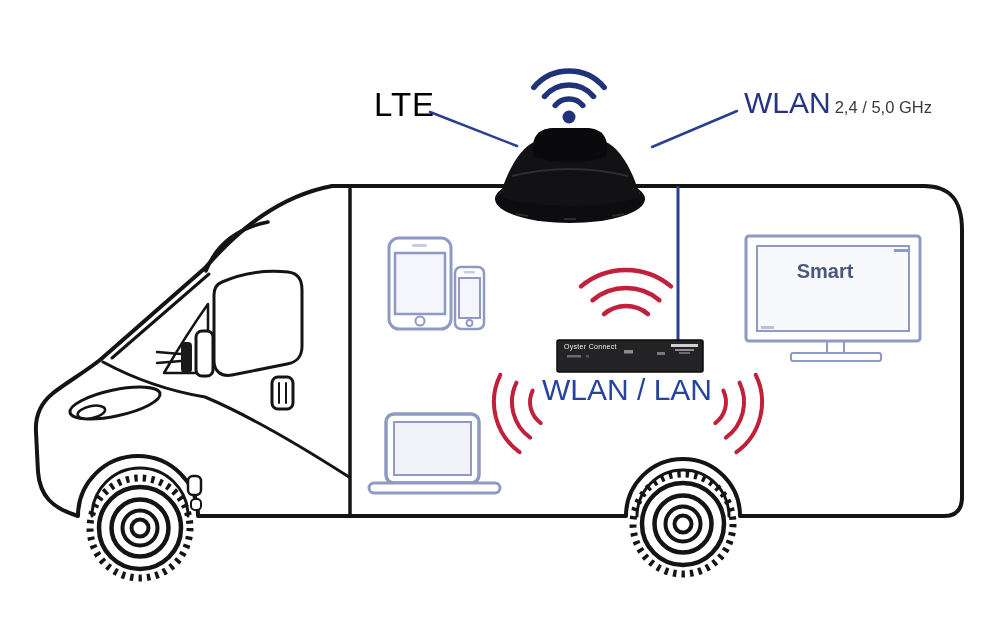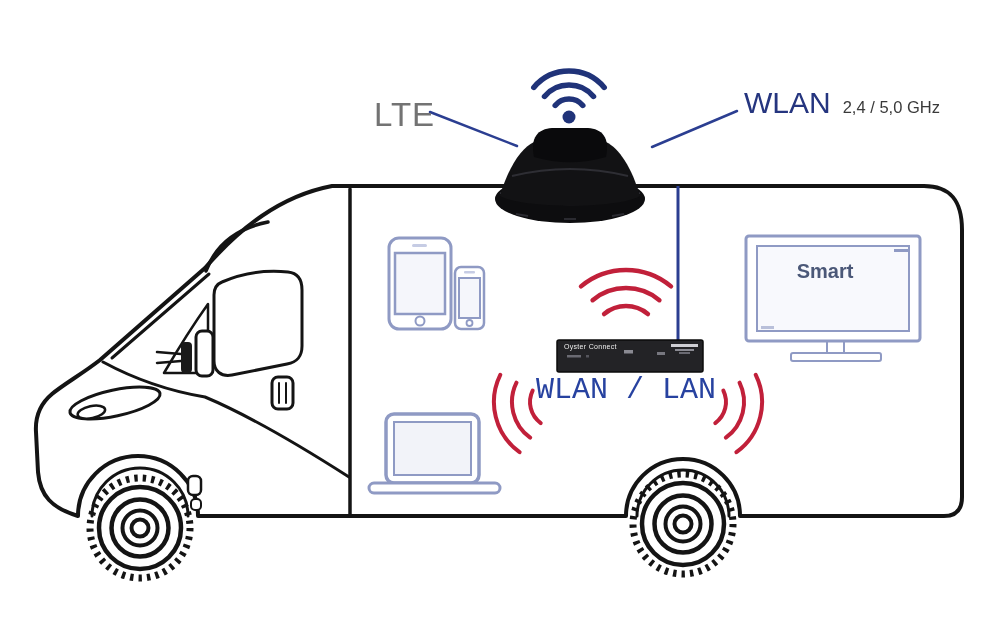--- a/index.html
+++ b/index.html
@@ -2,24 +2,24 @@
 <html><head>
 <meta charset="utf-8">
 <style>
   html,body{margin:0;padding:0;background:#ffffff;}
   .stage{
     position:relative;width:1000px;height:635px;background:#ffffff;
     overflow:hidden;font-family:"Liberation Sans",sans-serif;
   }
   .stage svg{position:absolute;left:0;top:0;}
   .lbl{position:absolute;white-space:nowrap;}
-  .lbl-lte{left:374px;top:96px;font-size:33px;letter-spacing:1px;color:#737373;}
+  .lbl-lte{left:374px;top:86px;font-size:33px;letter-spacing:1px;color:#000000;}
   .lbl-wlan{left:744px;top:86px;font-size:30px;color:#25357f;}
-  .lbl-wlan .freq{font-size:16.5px;color:#3a3a3a;margin-left:12px;}
-  .lbl-wlanlan{left:536px;top:373px;width:176px;text-align:right;font-size:30px;color:#2742a0;font-family:Liberation Mono, monospace;}
+  .lbl-wlan .freq{font-size:16.5px;color:#3a3a3a;margin-left:4px;}
+  .lbl-wlanlan{left:536px;top:373px;width:176px;text-align:right;font-size:30px;color:#2742a0;}
   .lbl-tv{left:757px;top:258px;width:136px;text-align:center;font-size:20px;font-weight:bold;
           color:#4b5878;line-height:26px;}
   .lbl-router{left:564px;top:343px;font-size:7px;color:#ededed;letter-spacing:.3px;}
 </style>
 </head>
 <body>
 
 <div class="stage">
 
 <svg width="1000" height="635" viewBox="0 0 1000 635">

